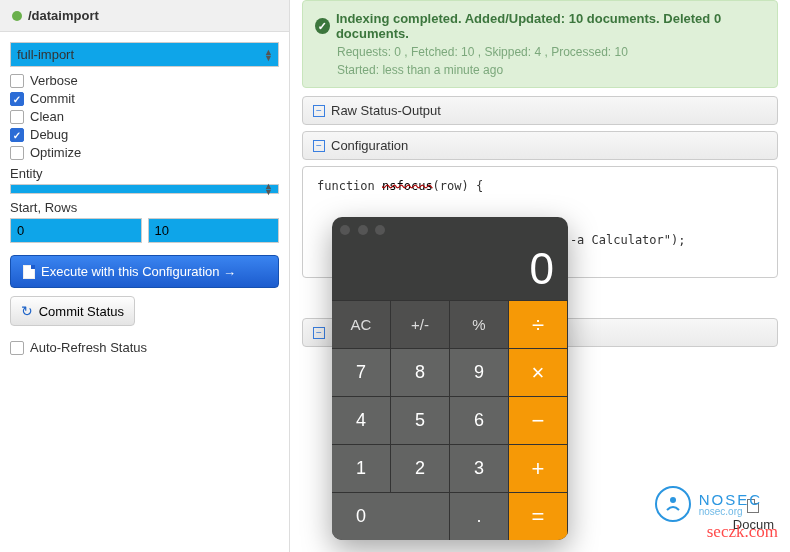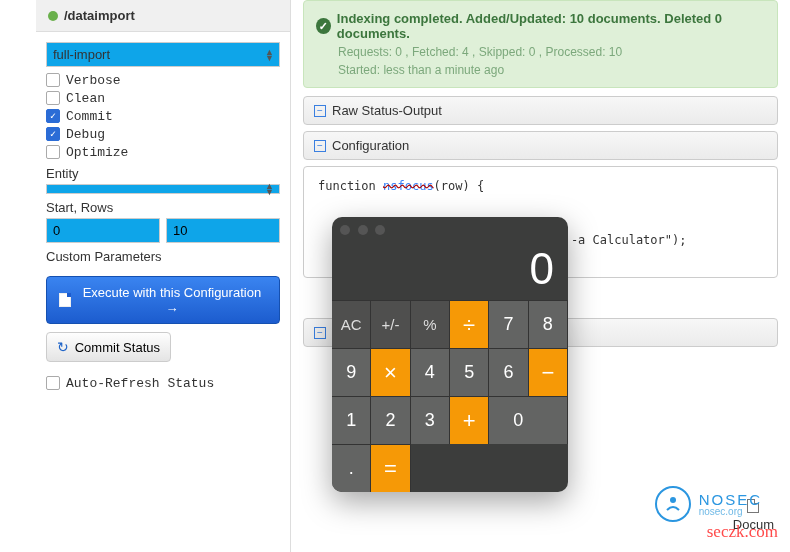--- a/index.html
+++ b/index.html
@@ -10,24 +10,23 @@
     height: 552px;
     font-family: "Helvetica Neue", Arial, sans-serif;
     font-size: 13px;
     color: #333;
     background: #fff;
     position: relative;
     overflow: hidden;
   }
   .container { display: flex; width: 100%; height: 100%; }
   .left-panel {
-    width: 255px;
+    width: 290px;
     border-right: 1px solid #ddd;
     padding: 0;
-    margin-left: 36px;
   }
   .left-header {
     background: #f0f0f0;
     border-bottom: 1px solid #ddd;
     padding: 8px 12px;
     display: flex;
     align-items: center;
     gap: 6px;
     font-weight: bold;
   }
@@ -56,21 +55,21 @@
     width: 8px;
     height: 8px;
     border-top: 4px solid transparent;
     border-bottom: 4px solid transparent;
     pointer-events: none;
   }
   .updown {
     position: absolute; right: 6px; top: 50%; transform: translateY(-50%);
     font-size: 9px; line-height: 6px; color: #555; pointer-events: none;
   }
-  .checkbox-row { display: flex; align-items: flex-start; gap: 6px; margin: 3px 0; font-family: Liberation Mono, monospace; }
+  .checkbox-row { display: flex; align-items: flex-end; gap: 6px; margin: 3px 0; }
   .checkbox {
     width: 14px; height: 14px; border: 1px solid #aaa; border-radius: 2px;
     display: inline-flex; align-items: center; justify-content: center;
     background: #fff;
   }
   .checkbox.checked {
     background: #2b6cd6;
     border-color: #2b6cd6;
   }
   .checkbox.checked::after {
@@ -151,21 +150,21 @@
   .code-box {
     margin: 0 12px;
     border: 1px solid #ccc;
     border-radius: 4px;
     padding: 10px 14px;
     font-family: Menlo, Consolas, monospace;
     font-size: 12px;
     white-space: pre;
     line-height: 1.5;
   }
-  .code-red-strike { color: #3b82f6; text-decoration: line-through wavy #a00; }
+  .code-red-strike { color: #000000; text-decoration: line-through wavy #a00; }
   .doc-link { position: absolute; bottom: 20px; right: 16px; display: flex; align-items: center; gap: 4px; color: #333; flex-direction: column; }
   .doc-link .doc-icon2 {
     width: 12px; height: 14px; border: 1px solid #777; background: #fff; position: relative;
   }
   .doc-link .doc-icon2::after { content: ""; position: absolute; right: -1px; top: -1px;
     width: 4px; height: 4px; background: #fff; border-left: 1px solid #777; border-bottom: 1px solid #777; }
   
   .calc {
     position: absolute;
     left: 332px;
@@ -180,21 +179,21 @@
   }
   .calc-title { padding: 6px 8px; }
   .calc-title .dim-dot { width: 10px; height: 10px; border-radius: 50%; background: #555; display: inline-block; margin-right: 4px; }
   .calc-display {
     text-align: right;
     color: #fff;
     font-size: 44px;
     font-weight: 200;
     padding: 0 14px 6px 14px;
   }
-  .calc-grid { display: grid; grid-template-columns: repeat(6, 1fr); text-align: center; }
+  .calc-grid { display: grid; grid-template-columns: repeat(4, 1fr); text-align: center; }
   .calc-btn {
     height: 48px;
     border-top: 1px solid #333;
     border-right: 1px solid #333;
     display: flex; align-items: center; justify-content: center;
     color: #fff; font-size: 18px;
     cursor: pointer;
   }
   .calc-btn.func { background: #4f4f4e; color: #ddd; font-size: 15px; }
   .calc-btn.op { background: #f69906; font-size: 22px; }
@@ -241,26 +240,26 @@
       <div class="select-wrap">
         <div class="select">full-import</div>
         <div class="updown">▲<br>▼</div>
       </div>
 
       <div class="checkbox-row">
         <span class="checkbox"></span>
         <span>Verbose</span>
       </div>
       <div class="checkbox-row">
+        <span class="checkbox checked"></span>
+        <span>Commit</span>
+      </div>
+      <div class="checkbox-row">
         <span class="checkbox"></span>
         <span>Clean</span>
-      </div>
-      <div class="checkbox-row">
-        <span class="checkbox checked"></span>
-        <span>Commit</span>
       </div>
       <div class="checkbox-row">
         <span class="checkbox checked"></span>
         <span>Debug</span>
       </div>
       <div class="checkbox-row">
         <span class="checkbox"></span>
         <span>Optimize</span>
       </div>
 
@@ -269,21 +268,20 @@
         <div class="select"></div>
         <div class="updown">▲<br>▼</div>
       </div>
 
       <label class="form-label mt6">Start, Rows</label>
       <div class="row-2">
         <input class="text-input" value="0" style="">
         <input class="text-input" value="10" style="">
       </div>
 
-      <label class="form-label mt6">Custom Parameters</label>
 
       <button class="btn-primary">
         <span class="doc-icon"></span>
         <span>Execute with this Configuration →</span>
       </button>
 
       <button class="btn-secondary">
         <span class="refresh-icon">↻</span>
         <span>Commit Status</span>
       </button>
@@ -295,21 +293,21 @@
     </div>
   </div>
 
   <div class="right-panel">
 
     <div class="success-box">
       <div class="line1">
         <span class="check-circle">✓</span>
         <span>Indexing completed. Added/Updated: 10 documents. Deleted 0 documents.</span>
       </div>
-      <div class="success-sub">Requests: 0 , Fetched: 4 , Skipped: 0 , Processed: 10</div>
+      <div class="success-sub">Requests: 0 , Fetched: 10 , Skipped: 4 , Processed: 10</div>
       <div class="success-sub">
         <span>Started:</span>
         <span>less than a minute ago</span>
       </div>
     </div>
 
     <div class="section-header">
       <span class="collapse-icon">−</span>
       <span>Raw Status-Output</span>
     </div>

